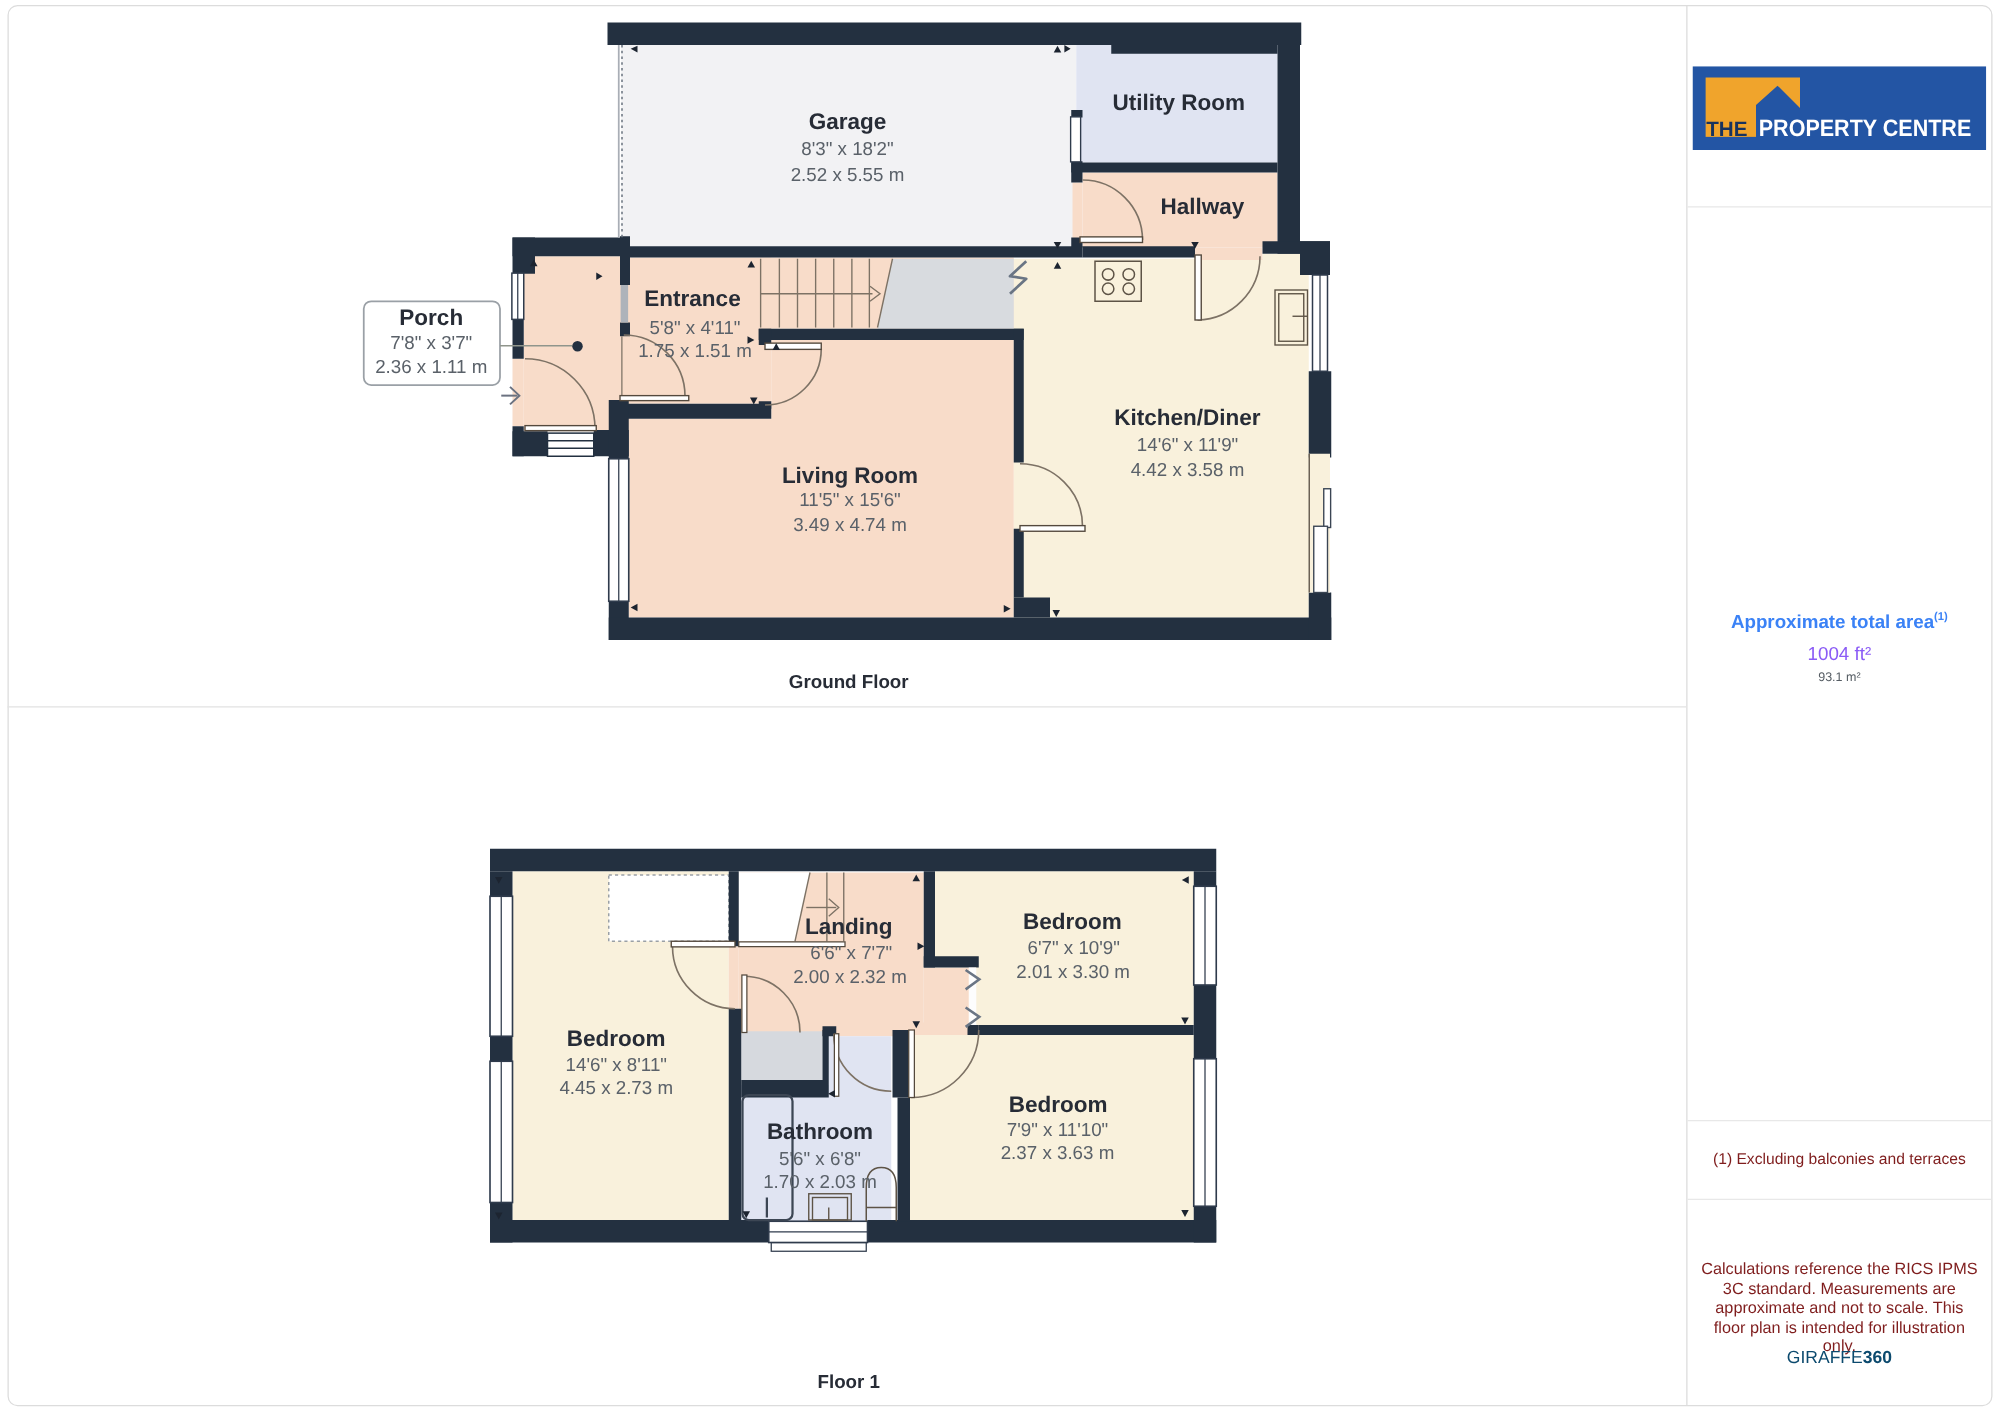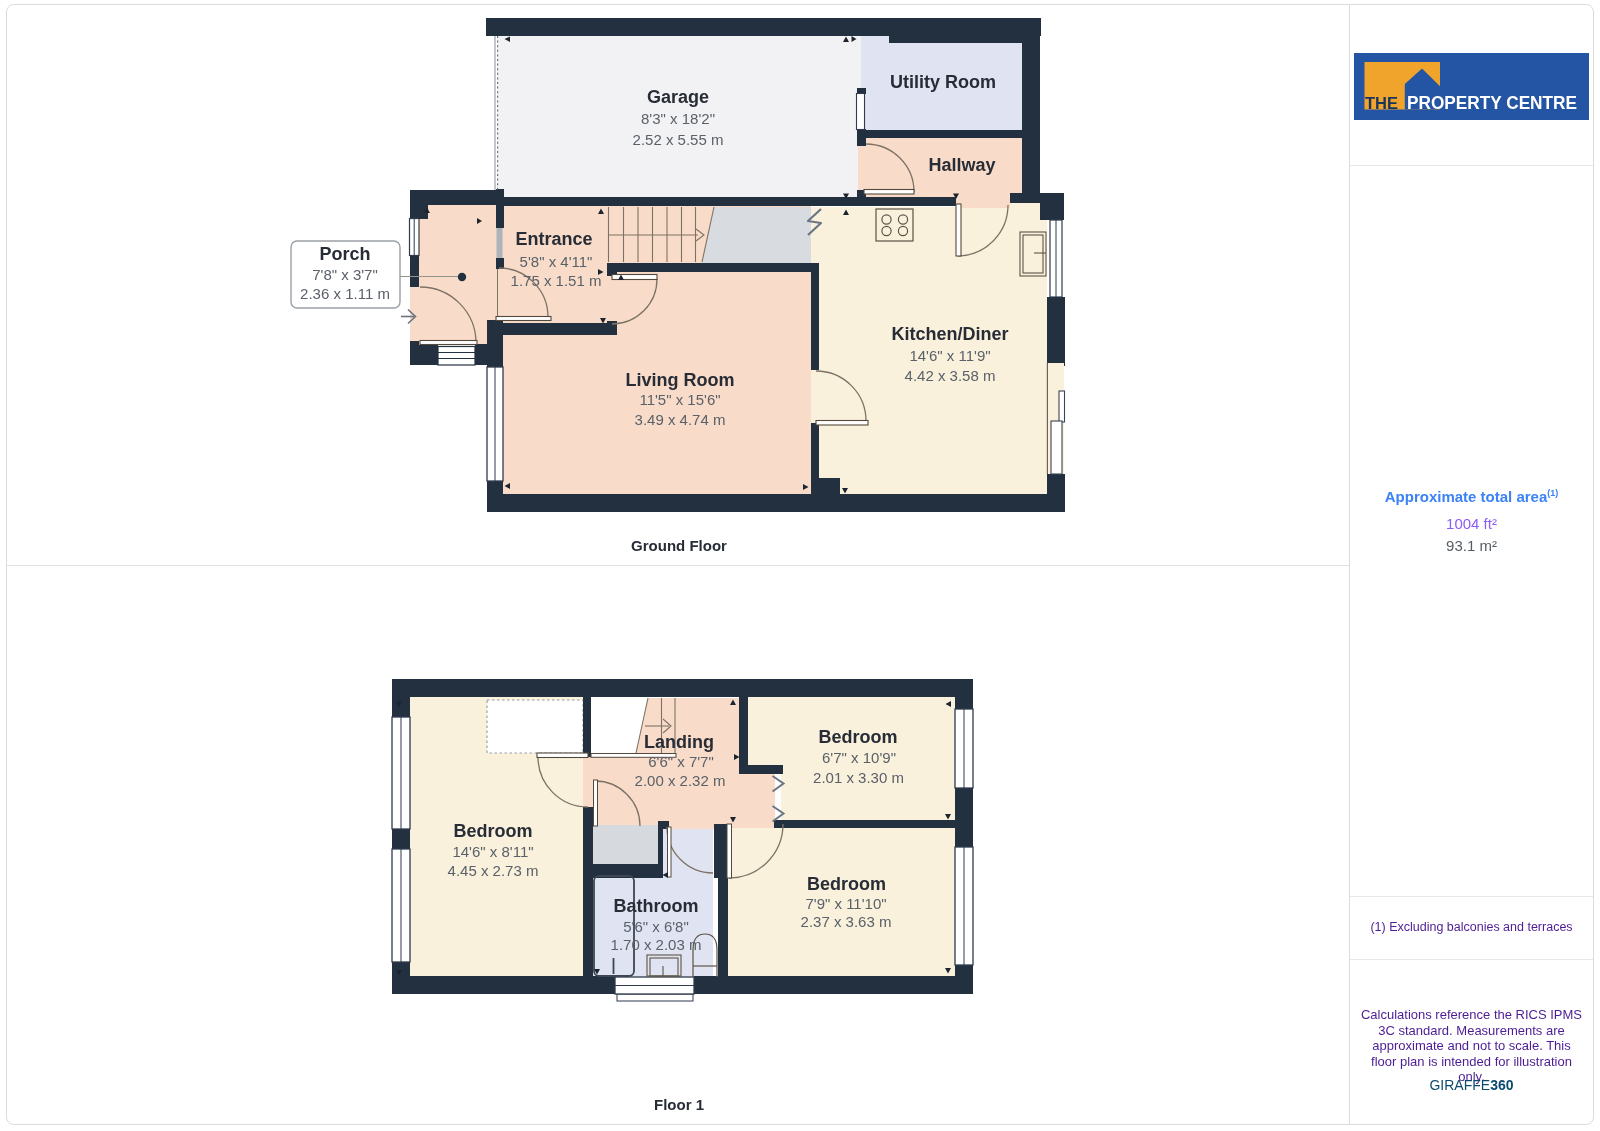--- a/index.html
+++ b/index.html
@@ -1,20 +1,20 @@
 <!DOCTYPE html>
 <html><head>
 <meta charset="utf-8">
 <style>
   html,body{margin:0;padding:0;background:#fff;width:1600px;height:1131px;font-family:"Liberation Sans",sans-serif;}
   .frame{position:absolute;left:6px;top:4px;width:1586px;height:1119px;border:1px solid #dcdcdc;border-radius:8px;}
   .vline{position:absolute;left:1349px;top:4px;width:1px;height:1120px;background:#dcdcdc;}
   .hmain{position:absolute;left:6px;top:565px;width:1343px;height:1px;background:#e2e2e2;}
   .sline{position:absolute;left:1350px;width:243px;height:1px;background:#e8e8e8;}
-  .st{position:absolute;left:1350px;width:243px;text-align:center;color:#4c1d95;}
+  .st{position:absolute;left:1350px;width:243px;text-align:center;color:#7f1d1d;}
   svg text{font-family:"Liberation Sans",sans-serif;}
   .rl{font-weight:bold;font-size:18px;fill:#272c36;}
   .rd{font-size:15px;fill:#5a6169;}
   .cap{font-weight:bold;font-size:15px;fill:#272c36;}
 </style>
 </head>
 <body>
 
 <div class="frame"></div>
 
@@ -28,21 +28,21 @@
 <svg style="position:absolute;left:1354px;top:53px" width="235" height="67" viewBox="0 0 235 67">
   <rect x="0" y="0" width="235" height="67" fill="#2355a4"></rect>
   <rect x="10.5" y="9" width="75.5" height="47.5" fill="#f0a42c"></rect>
   <polygon points="50.8,56.5 50.8,31 68,15.5 86,33.3 86,56.5" fill="#2355a4"></polygon>
   <text x="11" y="56" font-size="16.5" font-weight="bold" fill="#17335f">THE</text>
   <text x="53" y="56" font-size="19" font-weight="bold" fill="#ffffff" textLength="170" lengthAdjust="spacingAndGlyphs">PROPERTY CENTRE</text>
 </svg>
 
 <div class="st" style="top:488px;font-weight:bold;color:#3b82f6;font-size:15px">Approximate total area<span style="font-size:9px;vertical-align:super">(1)</span></div>
 <div class="st" style="top:515px;font-size:15px;color:#8b5cf6">1004 ft²</div>
-<div class="st" style="top:537px;font-size:15px;color:#555c63">93.1 m²</div>
+<div class="st" style="top:537px;font-size:10px;color:#555c63">93.1 m²</div>
 
 <div class="st" style="top:920px;font-size:12.5px">(1) Excluding balconies and terraces</div>
 
 <div class="st" style="top:1007px;font-size:13px;line-height:15.5px">Calculations reference the RICS IPMS<br>3C standard. Measurements are<br>approximate and not to scale. This<br>floor plan is intended for illustration<br>only.</div>
 
 <div class="st" style="top:1077px;font-size:14px;color:#0c4a6e">GIRAFFE<b>360</b></div>
 
 <svg id="plan" style="position:absolute;left:0;top:0" width="1349" height="1131" viewBox="0 0 1349 1131">
 <g id="ground-floor">
 

